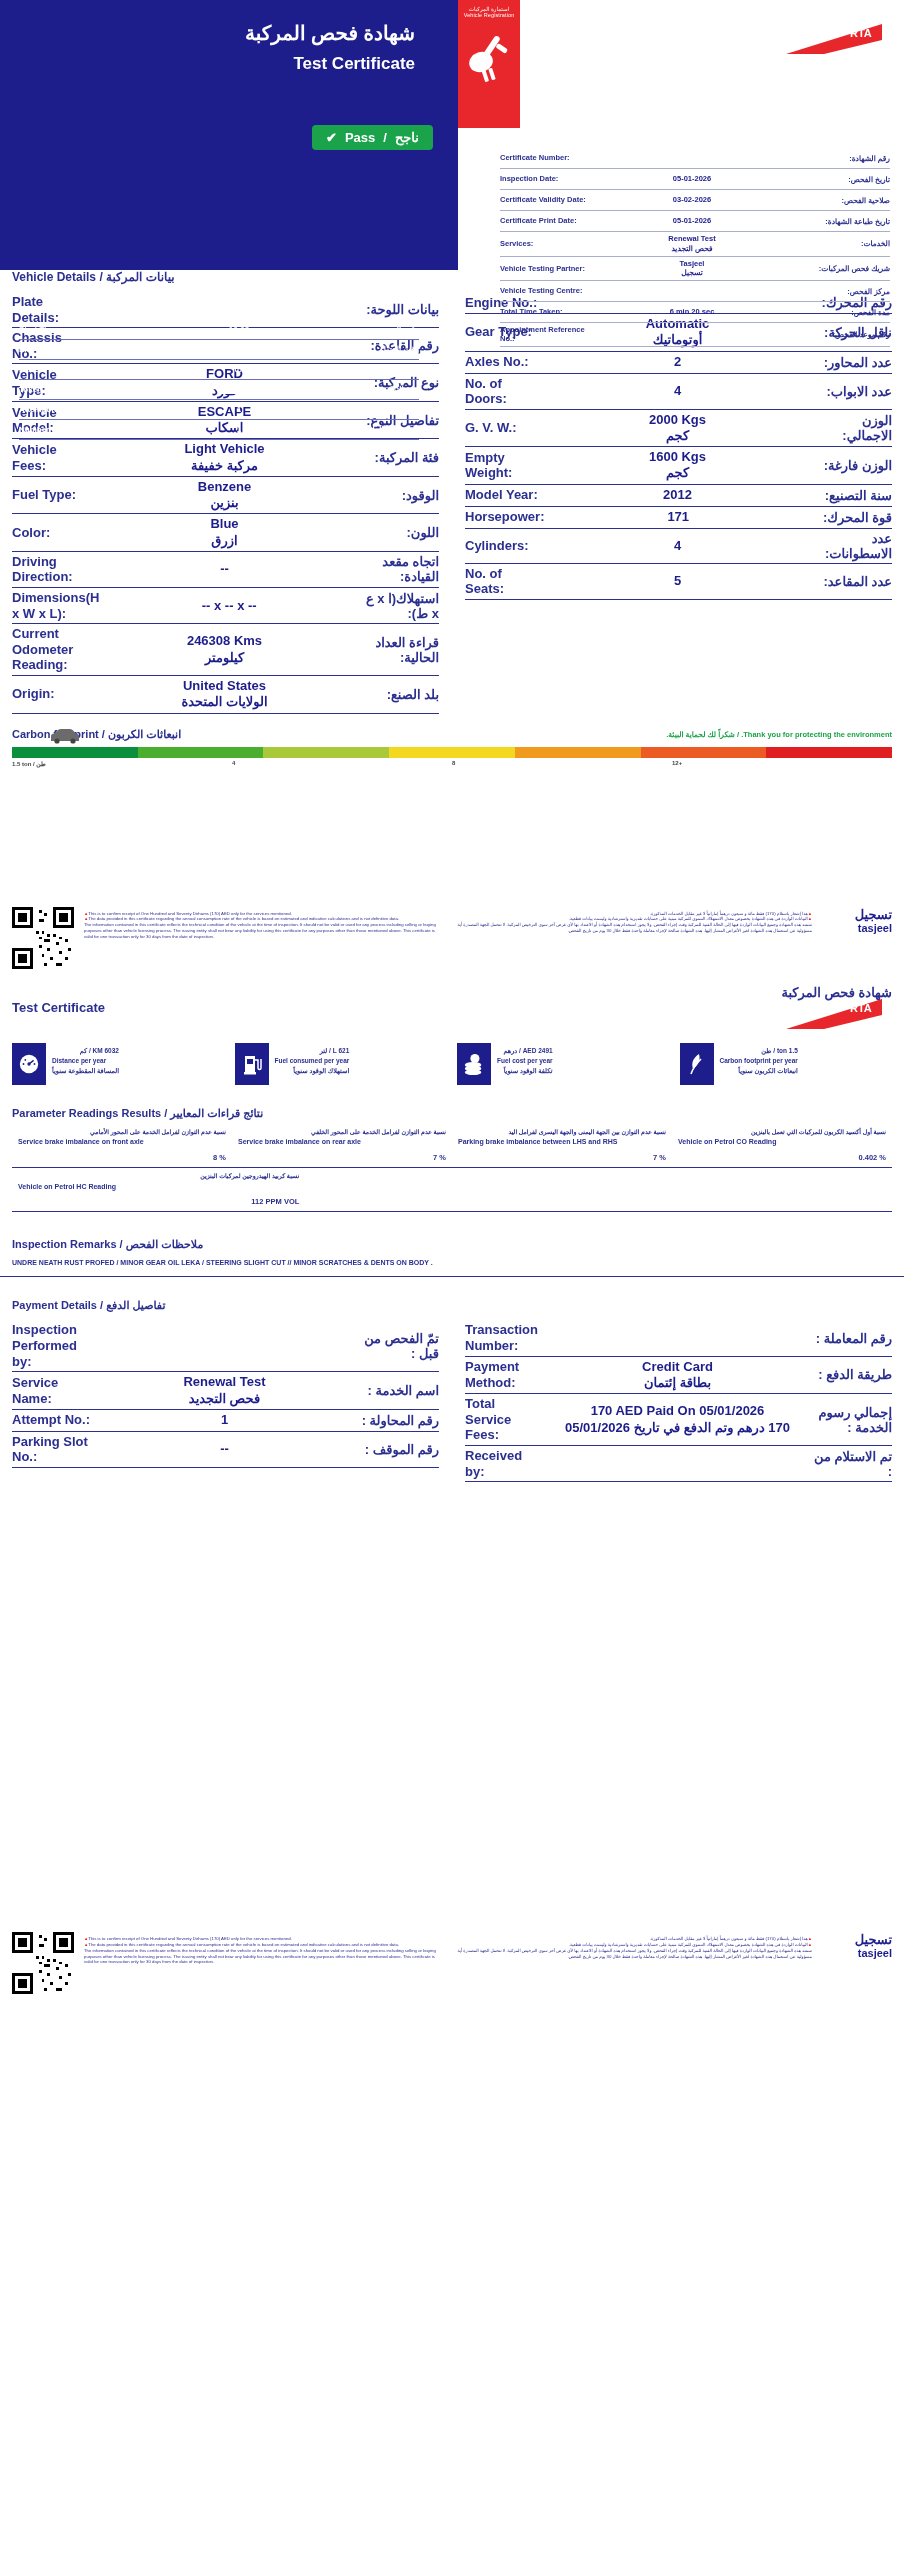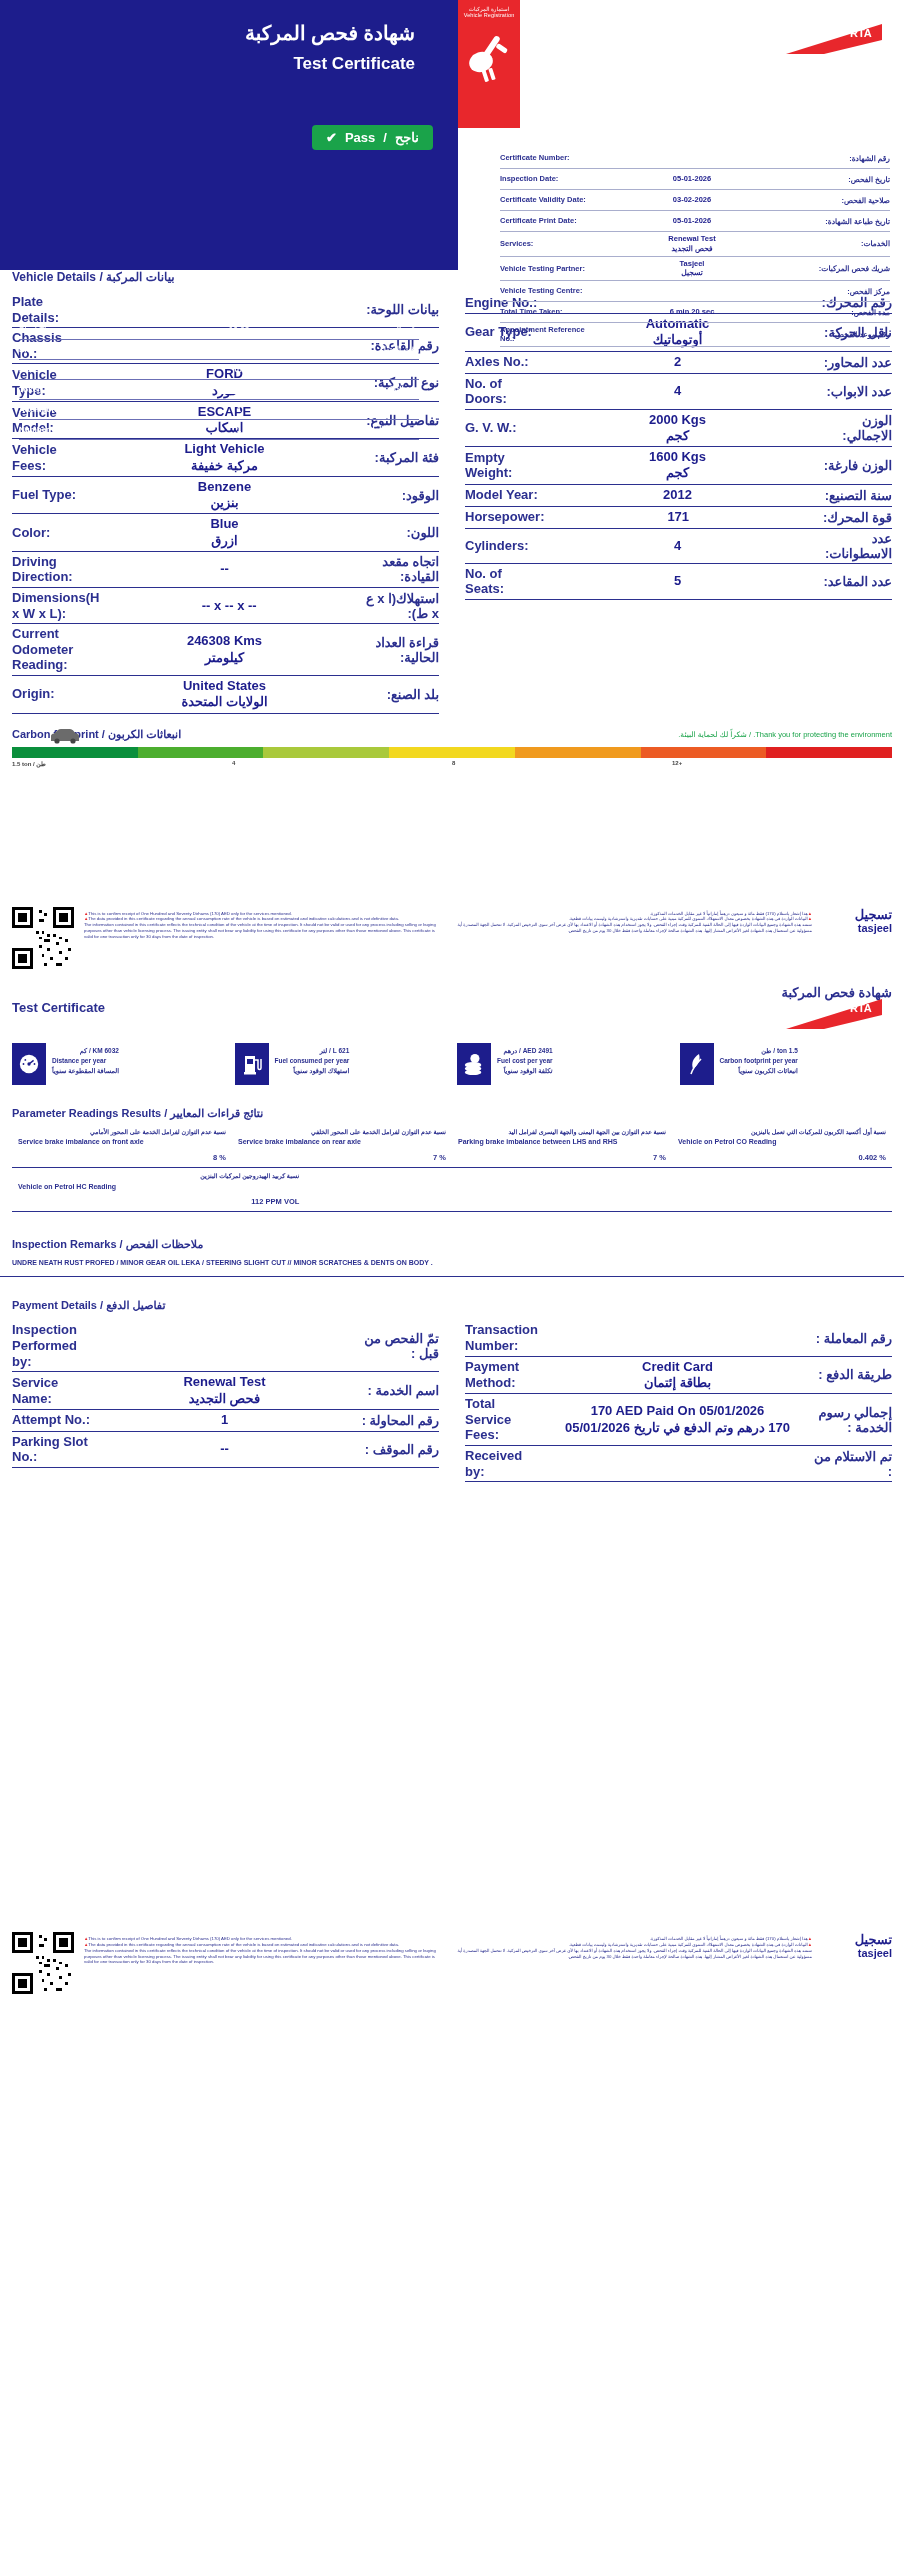--- a/index.html
+++ b/index.html
@@ -88,21 +88,21 @@
   }
   .kv2 .k-en { flex: 0 0 78px; color: #2b2f8f; line-height: 1.2; }
   .kv2 .v { flex: 1; text-align: center; color: #1d1d8c; line-height: 1.25; }
   .kv2 .v .v-ar { direction: rtl; }
   .kv2 .k-ar { flex: 0 0 80px; text-align: right; direction: rtl; color: #2b2f8f; }
 
   
   .carbon-head { display: flex; justify-content: space-between; align-items: center; padding: 14px 12px 6px; }
   .carbon-head .left { font-size: 11px; font-weight: bold; color: #2b2f8f; }
   .carbon-head .left .ar { direction: rtl; }
-  .carbon-head .right { font-size: 7.5px; font-weight: normal; color: #1aa34a; direction: rtl; }
+  .carbon-head .right { font-size: 7.5px; font-weight: bold; color: #1aa34a; direction: rtl; }
   .carbon-bar-wrap { padding: 0 12px; position: relative; }
   .carbon-bar { display: flex; height: 11px; width: 100%; }
   .cb { flex: 1; }
   .carbon-ticks { display: flex; font-size: 6px; font-weight: bold; color: #444; margin-top: 2px; }
   .carbon-ticks span { flex: 1; }
   .car-icon { position: absolute; top: -20px; left: 48px; }
 
   
   .legal { display: flex; align-items: flex-start; padding: 20px 12px 6px; gap: 10px; }
   .qr { width: 62px; height: 62px; flex: 0 0 62px; }

